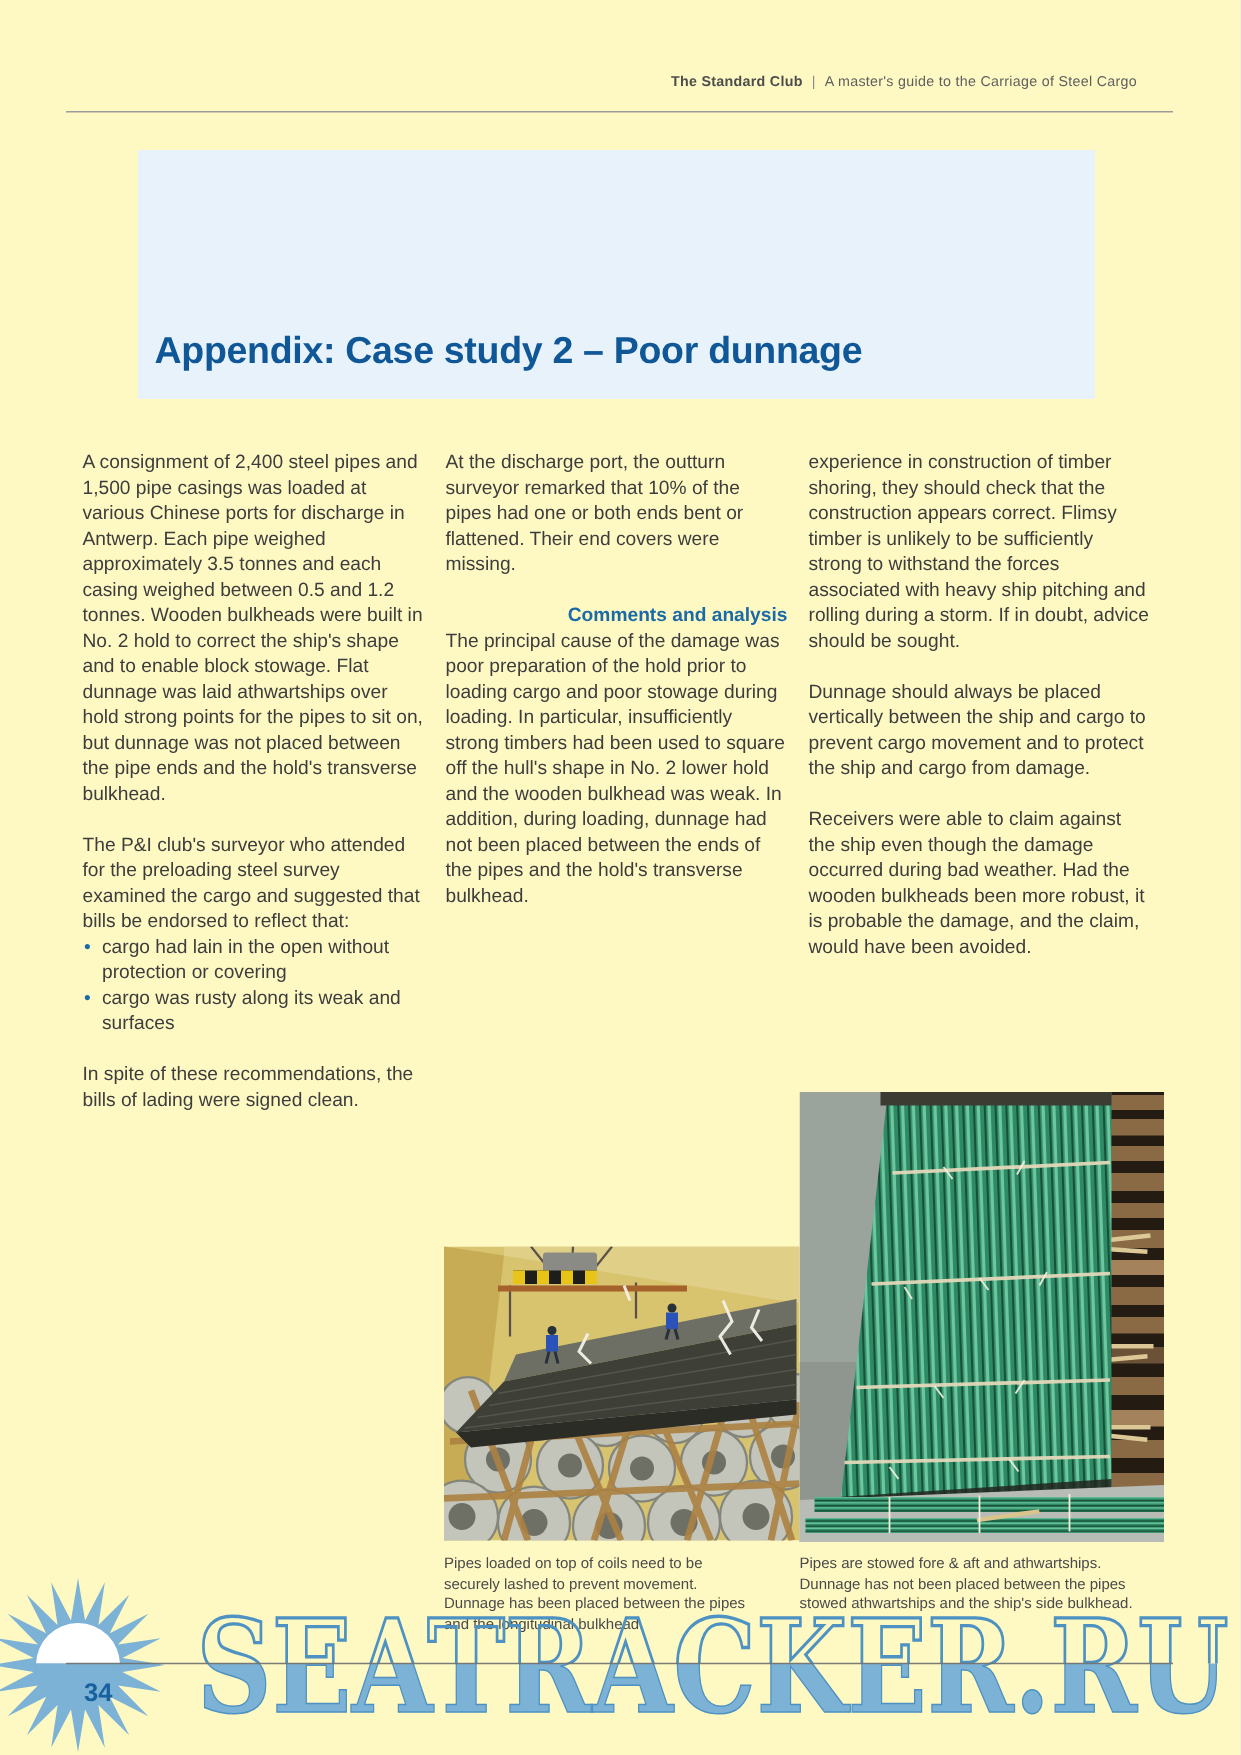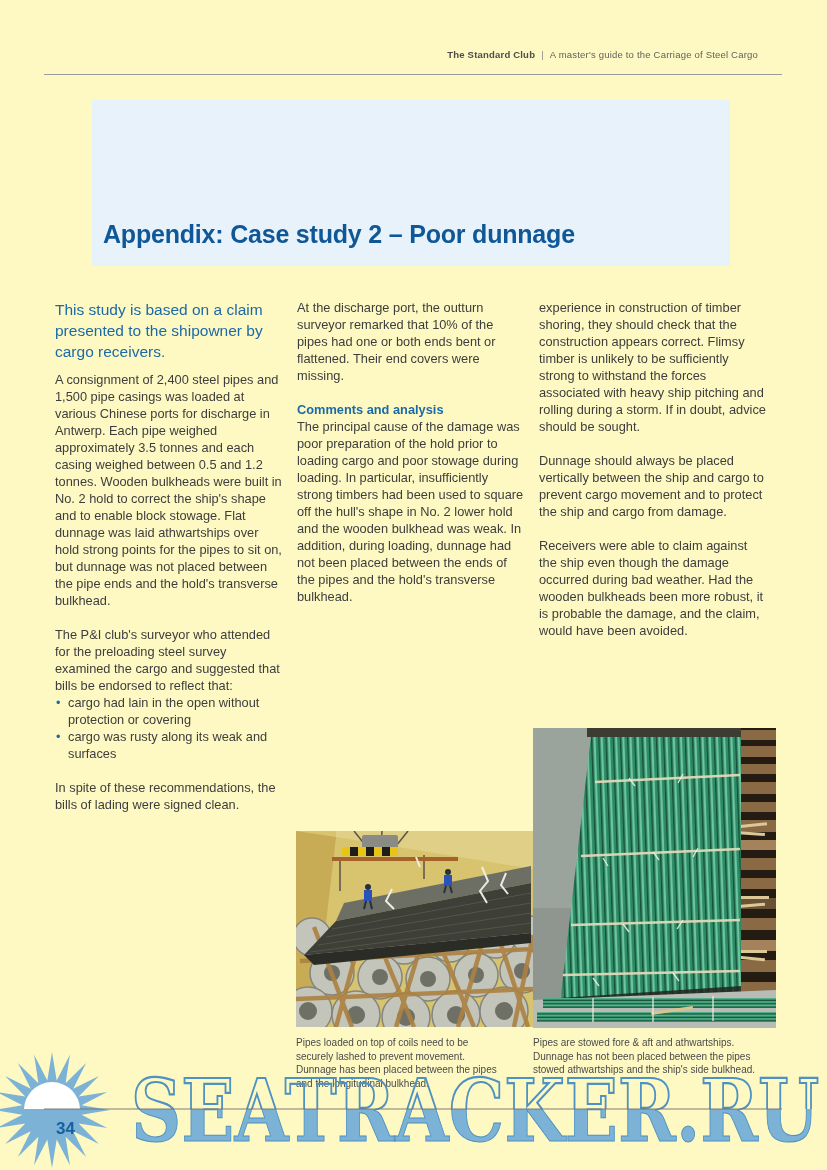--- a/index.html
+++ b/index.html
@@ -20,21 +20,21 @@
   .banner{position:absolute;left:44px;top:100px;width:638px;height:166px;background:#e7f2fa;margin-left:48px;}
   .banner .title{
     position:absolute;left:11px;top:120px;margin:0;
     font-size:25px;font-weight:bold;color:#0f5796;letter-spacing:-.2px;
   }
   
   .cols{position:absolute;left:55px;top:299px;width:712px;display:flex;gap:14px;}
   .col{width:228px;font-size:12.8px;line-height:17px;color:#3d3d3d;}
   .col p{margin:0 0 17px;}
   .lead{font-size:15.5px;line-height:21px;color:#1b6aa8;margin:0 0 9px !important;}
-  .subhead{color:#1b6aa8;font-weight:bold;margin:0 !important;}
+  .subhead{color:#1b6aa8;font-weight:bold;margin:0 !important;text-align:right;}
   .col ul{list-style:none;margin:0 0 17px;padding:0;}
   .col li{position:relative;padding-left:13px;}
   .col li::before{content:"\2022";color:#1b6aa8;position:absolute;left:1px;}
   
   .photo1{position:absolute;left:296px;top:831px;width:237px;height:196px;}
   .photo2{position:absolute;left:533px;top:728px;width:243px;height:300px;}
   figure{margin:0;}
   .caption{
     position:absolute;font-size:10px;line-height:13.5px;color:#4a4a4a;
   }
@@ -56,21 +56,20 @@
     <span class="brand">The Standard Club</span><span class="sep">|</span><span>A master's guide to the Carriage of Steel Cargo</span>
   </div>
   <div class="header-rule"></div>
 
   <div class="banner">
     <h1 class="title">Appendix: Case study 2 – Poor dunnage</h1>
   </div>
 
   <div class="cols">
     <div class="col">
-      <p class="lead">This study is based on a claim presented to the shipowner by cargo receivers.</p>
       <p>A consignment of 2,400 steel pipes and 1,500 pipe casings was loaded at various Chinese ports for discharge in Antwerp. Each pipe weighed approximately 3.5 tonnes and each casing weighed between 0.5 and 1.2 tonnes. Wooden bulkheads were built in No. 2 hold to correct the ship's shape and to enable block stowage. Flat dunnage was laid athwartships over hold strong points for the pipes to sit on, but dunnage was not placed between the pipe ends and the hold's transverse bulkhead.</p>
       <p style="margin-bottom:0">The P&amp;I club's surveyor who attended for the preloading steel survey examined the cargo and suggested that bills be endorsed to reflect that:</p>
       <ul>
         <li>cargo had lain in the open without protection or covering</li>
         <li>cargo was rusty along its weak and surfaces</li>
       </ul>
       <p>In spite of these recommendations, the bills of lading were signed clean.</p>
     </div>
 
     <div class="col">

